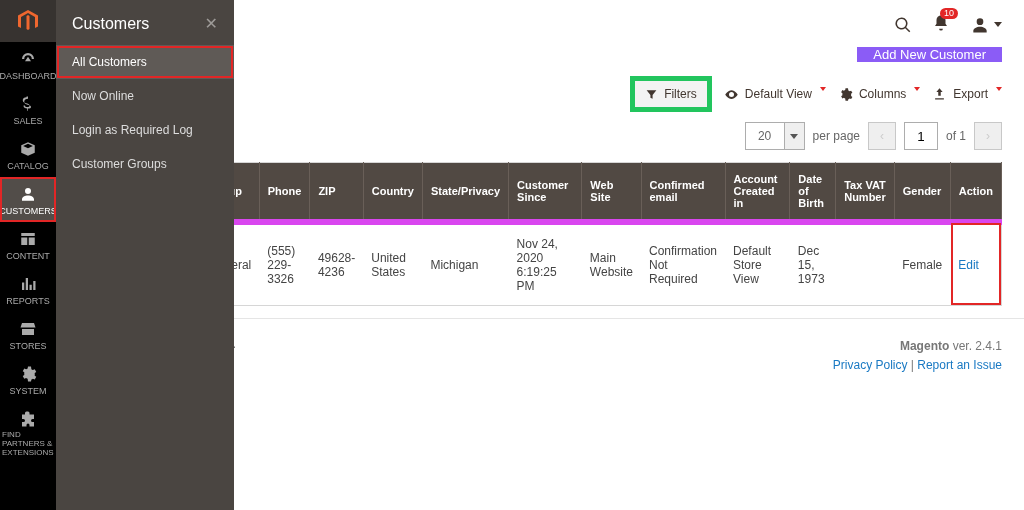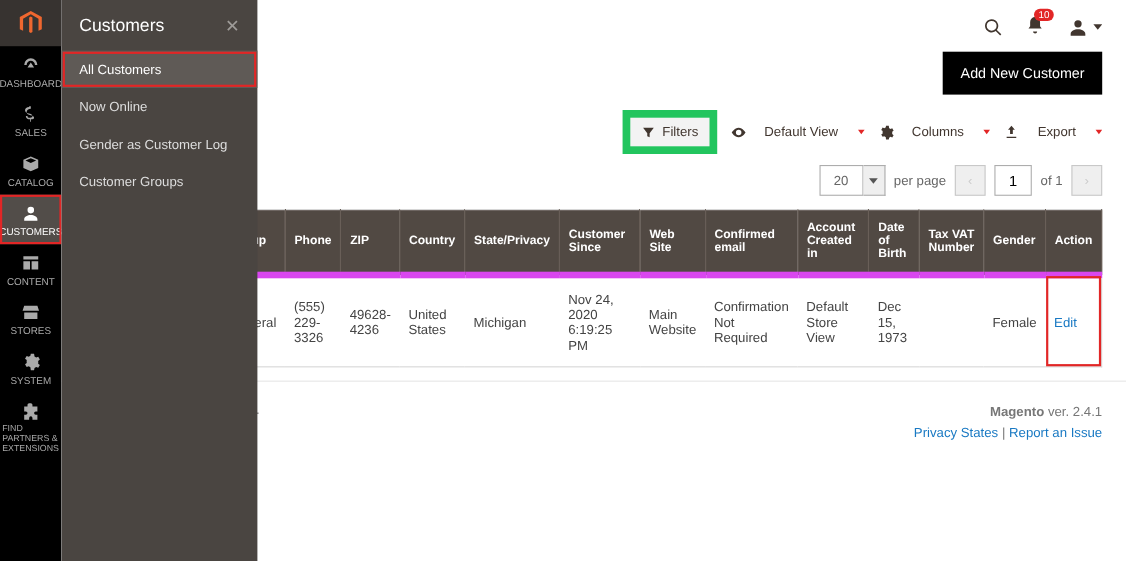--- a/index.html
+++ b/index.html
@@ -28,32 +28,32 @@
   .main{flex:1;background:#fff;display:flex;flex-direction:column;overflow:hidden}
   .topbar{display:flex;justify-content:flex-end;align-items:center;gap:20px;padding:14px 22px 6px}
   .topbar .ic{width:18px;height:18px;fill:#41362f;cursor:pointer}
   .notif{position:relative;cursor:pointer}
   .notif .badge{position:absolute;top:-6px;left:8px;background:#e22626;color:#fff;border-radius:8px;font-size:9px;padding:1px 4px;line-height:1}
   .user{display:flex;align-items:center;gap:4px;cursor:pointer}
   .user svg{width:20px;height:20px;fill:#41362f}
   .caret{width:0;height:0;border-left:4px solid transparent;border-right:4px solid transparent;border-top:5px solid #41362f}
 
   .actionbar{display:flex;justify-content:flex-end;padding:6px 22px 14px}
-  .btn-primary{background:#000000;color:#fff;border:0;padding:12px 16px;font-size:13px;cursor:pointer}
+  .btn-primary{background:#8b5cf6;color:#fff;border:0;padding:0 16px;font-size:13px;cursor:pointer}
 
   .content{padding:0 22px 12px;border-bottom:1px solid #e5e5e5}
 
   .toolbar{display:flex;align-items:center;justify-content:space-between;margin-bottom:10px}
   .search{display:flex;align-items:center;border:1px solid #c2c2c2;height:32px;width:130px;background:#fff}
   .search input{border:0;outline:0;flex:1;padding:0 6px;font-size:12px;min-width:0}
   .search .sbtn{width:30px;display:flex;align-items:center;justify-content:center;cursor:pointer}
   .tool-right{display:flex;gap:12px;align-items:center}
-  .tool-btn{display:flex;align-items:center;gap:6px;background:#fff;border:7px solid #22c55e;padding:6px 10px;cursor:pointer;font-size:12px;color:#41362f}
+  .tool-btn{display:flex;align-items:center;gap:6px;background:#fff;border:5px solid #22c55e;padding:6px 10px;cursor:pointer;font-size:12px;color:#41362f}
   .tool-btn.filters{background:#f3f3f3}
-  .tool-link{display:flex;align-items:center;gap:16px;cursor:pointer;font-size:12px;color:#41362f}
+  .tool-link{display:flex;gap:6px;cursor:pointer;font-size:12px;color:#41362f}
   .tool-link svg{width:15px;height:15px;fill:#41362f}
   .sm-caret{width:0;height:0;border-left:3px solid transparent;border-right:3px solid transparent;border-top:4px solid #e22626;margin-left:2px}
 
   .subbar{display:flex;align-items:flex-start;justify-content:space-between;margin:6px 0 12px}
   .records{color:#666;font-size:12px;padding-left:2px}
   .pager{display:flex;align-items:center;gap:8px;font-size:12px;color:#666}
   .pager .sel{display:flex}
   .pager .sel .box{border:1px solid #adadad;height:28px;width:40px;display:flex;align-items:center;justify-content:center;background:#fff}
   .pager .sel .dd{border:1px solid #adadad;border-left:0;height:28px;width:20px;display:flex;align-items:center;justify-content:center;background:#efefef;cursor:pointer}
   .pager .nav{border:1px solid #c8c8c8;width:28px;height:28px;display:flex;align-items:center;justify-content:center;background:#efefef;color:#888;cursor:pointer}
@@ -109,20 +109,26 @@
       <span>CUSTOMERS</span>
     </div>
     <div class="rail-item">
       <svg viewBox="0 0 24 24">
           <path d="M3 4h18v4H3V4zm0 6h8v10H3V10zm10 0h8v10h-8V10z"></path>
         </svg>
       <span>CONTENT</span>
     </div>
     <div class="rail-item">
       <svg viewBox="0 0 24 24">
+          <path d="M4 20V10h3v10H4zm5 0V4h3v16H9zm5 0v-7h3v7h-3zm5 0V8h3v12h-3z"></path>
+        </svg>
+      <span>REPORTS</span>
+    </div>
+    <div class="rail-item">
+      <svg viewBox="0 0 24 24">
           <path d="M4 4h16l2 6H2l2-6zm0 8h16v8H4v-8z"></path>
         </svg>
       <span>STORES</span>
     </div>
     <div class="rail-item">
       <svg viewBox="0 0 24 24">
           <path d="M12 8a4 4 0 1 0 4 4 4 4 0 0 0-4-4zm9 4a7 7 0 0 0-.1-1.2l2.1-1.6-2-3.4-2.5 1a7 7 0 0 0-2-1.2L16 2h-4l-.5 2.6a7 7 0 0 0-2 1.2l-2.5-1-2 3.4 2.1 1.6A7 7 0 0 0 7 12a7 7 0 0 0 .1 1.2L5 14.8l2 3.4 2.5-1a7 7 0 0 0 2 1.2L12 22h4l.5-2.6a7 7 0 0 0 2-1.2l2.5 1 2-3.4-2.1-1.6A7 7 0 0 0 21 12z"></path>
         </svg>
       <span>SYSTEM</span>
     </div>
@@ -134,21 +140,21 @@
     </div>
   </div>
 
   <div class="flyout">
     <div class="flyout-head">
       <span>Customers</span>
       <span class="close">✕</span>
     </div>
     <div class="flyout-item current highlight">All Customers</div>
     <div class="flyout-item">Now Online</div>
-    <div class="flyout-item">Gender as Customer Log</div>
+    <div class="flyout-item">Login as Required Log</div>
     <div class="flyout-item">Customer Groups</div>
   </div>
 
   <div class="main">
 
     <div class="topbar">
       <svg class="ic" viewBox="0 0 24 24">
           <path d="M10 2a8 8 0 1 0 4.9 14.3l5.4 5.4 1.4-1.4-5.4-5.4A8 8 0 0 0 10 2zm0 2a6 6 0 1 1-6 6 6 6 0 0 1 6-6z"></path>
         </svg>
       <div class="notif">
@@ -267,19 +273,19 @@
       </table>
     </div>
 
     <div class="footer">
       <div>merce Inc. All rights reserved.</div>
       <div class="right">
         <div>
           <b>Magento</b><span> ver. 2.4.1</span>
         </div>
         <div>
-          <a href="#">Privacy States</a><span> | </span><a href="#">Report an Issue</a>
+          <a href="#">Privacy Policy</a><span> | </span><a href="#">Report an Issue</a>
         </div>
       </div>
     </div>
 
   </div>
 </div>
 
 </body></html>

